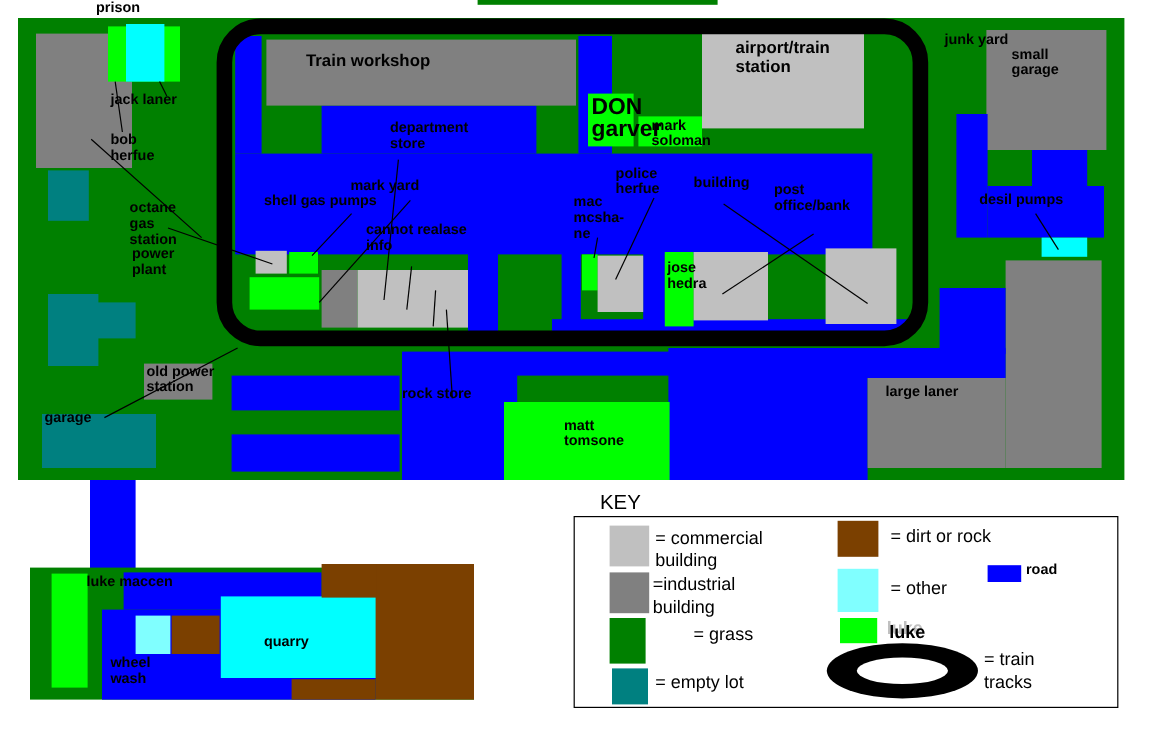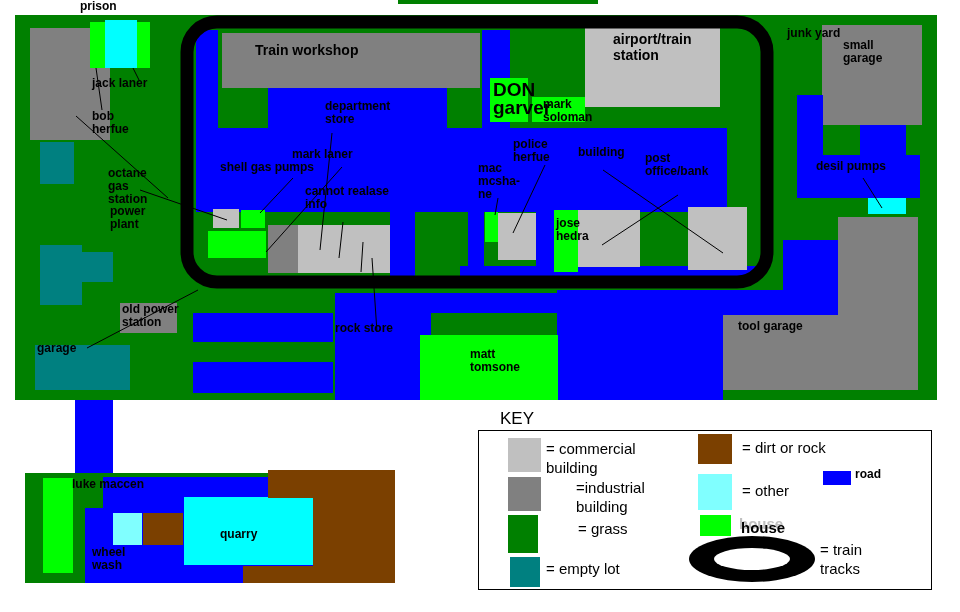--- a/index.html
+++ b/index.html
@@ -126,21 +126,21 @@
 gas
 station</div>
   <div class="lbl" style="left:110px;top:205px">power
 plant</div>
   <div class="lbl" style="left:122px;top:303px">old power
 station</div>
   <div class="lbl" style="left:37px;top:342px">garage</div>
   <div class="lbl f14" style="left:255px;top:42px">Train workshop</div>
   <div class="lbl" style="left:325px;top:100px">department
 store</div>
-  <div class="lbl" style="left:292px;top:148px">mark laner</div>
+  <div class="lbl" style="left:292px;top:148px">mark yard</div>
   <div class="lbl" style="left:220px;top:161px">shell gas pumps</div>
   <div class="lbl" style="left:305px;top:185px">cannot realase
 info</div>
   <div class="lbl" style="left:335px;top:322px">rock store</div>
   <div class="lbl f16" style="left:493px;top:81px">DON
 garver</div>
   <div class="lbl" style="left:543px;top:98px">mark
 soloman</div>
   <div class="lbl" style="left:513px;top:138px">police
 herfue</div>
@@ -151,21 +151,21 @@
   <div class="lbl" style="left:645px;top:152px">post
 office/bank</div>
   <div class="lbl" style="left:556px;top:217px">jose
 hedra</div>
   <div class="lbl f14" style="left:613px;top:31px">airport/train
 station</div>
   <div class="lbl" style="left:787px;top:27px">junk yard</div>
   <div class="lbl" style="left:843px;top:39px">small
 garage</div>
   <div class="lbl" style="left:816px;top:160px">desil pumps</div>
-  <div class="lbl" style="left:738px;top:320px">tool garage</div>
+  <div class="lbl" style="left:738px;top:320px">large laner</div>
   <div class="lbl" style="left:470px;top:348px">matt
 tomsone</div>
   <div class="lbl" style="left:72px;top:478px">luke maccen</div>
   <div class="lbl" style="left:92px;top:546px">wheel
 wash</div>
   <div class="lbl" style="left:220px;top:528px">quarry</div>
 
   <div class="lbl keytitle" style="left:497px;top:410px;background:#fff;padding:0 3px">KEY</div>
   <div class="keybox"></div>
   <div class="r commercial" style="left:508px;top:438px;width:33px;height:34px"></div>
@@ -175,24 +175,24 @@
   <div class="r dirt" style="left:698px;top:434px;width:34px;height:30px"></div>
   <div class="r other" style="left:698px;top:474px;width:34px;height:36px"></div>
   <div class="r road" style="left:823px;top:471px;width:28px;height:14px"></div>
   <div class="r house" style="left:700px;top:515px;width:31px;height:21px"></div>
   <svg class="overlay" width="960" height="612">
     <ellipse cx="752" cy="559" rx="63" ry="23" fill="#000"></ellipse>
     <ellipse cx="752" cy="559" rx="38" ry="11" fill="#fff"></ellipse>
   </svg>
   <div class="lbl keylbl" style="left:546px;top:439px">= commercial
       building</div>
-  <div class="lbl keylbl" style="left:576px;top:478px">=industrial
+  <div class="lbl keylbl" style="left:544px;top:478px">=industrial
    building</div>
   <div class="lbl keylbl" style="left:578px;top:519px">= grass</div>
   <div class="lbl keylbl" style="left:546px;top:559px">= empty lot</div>
   <div class="lbl keylbl" style="left:742px;top:438px">= dirt or rock</div>
   <div class="lbl keylbl" style="left:742px;top:481px">= other</div>
   <div class="lbl" style="left:855px;top:468px">road</div>
-  <div class="lbl keylbl housekey" style="left:741px;top:518px;font-weight:bold">house</div>
+  <div class="lbl keylbl housekey" style="left:741px;top:518px;font-weight:bold">luke</div>
   <div class="lbl keylbl" style="left:820px;top:540px">= train
 tracks</div>
 
 </div>
 
 </body></html>

